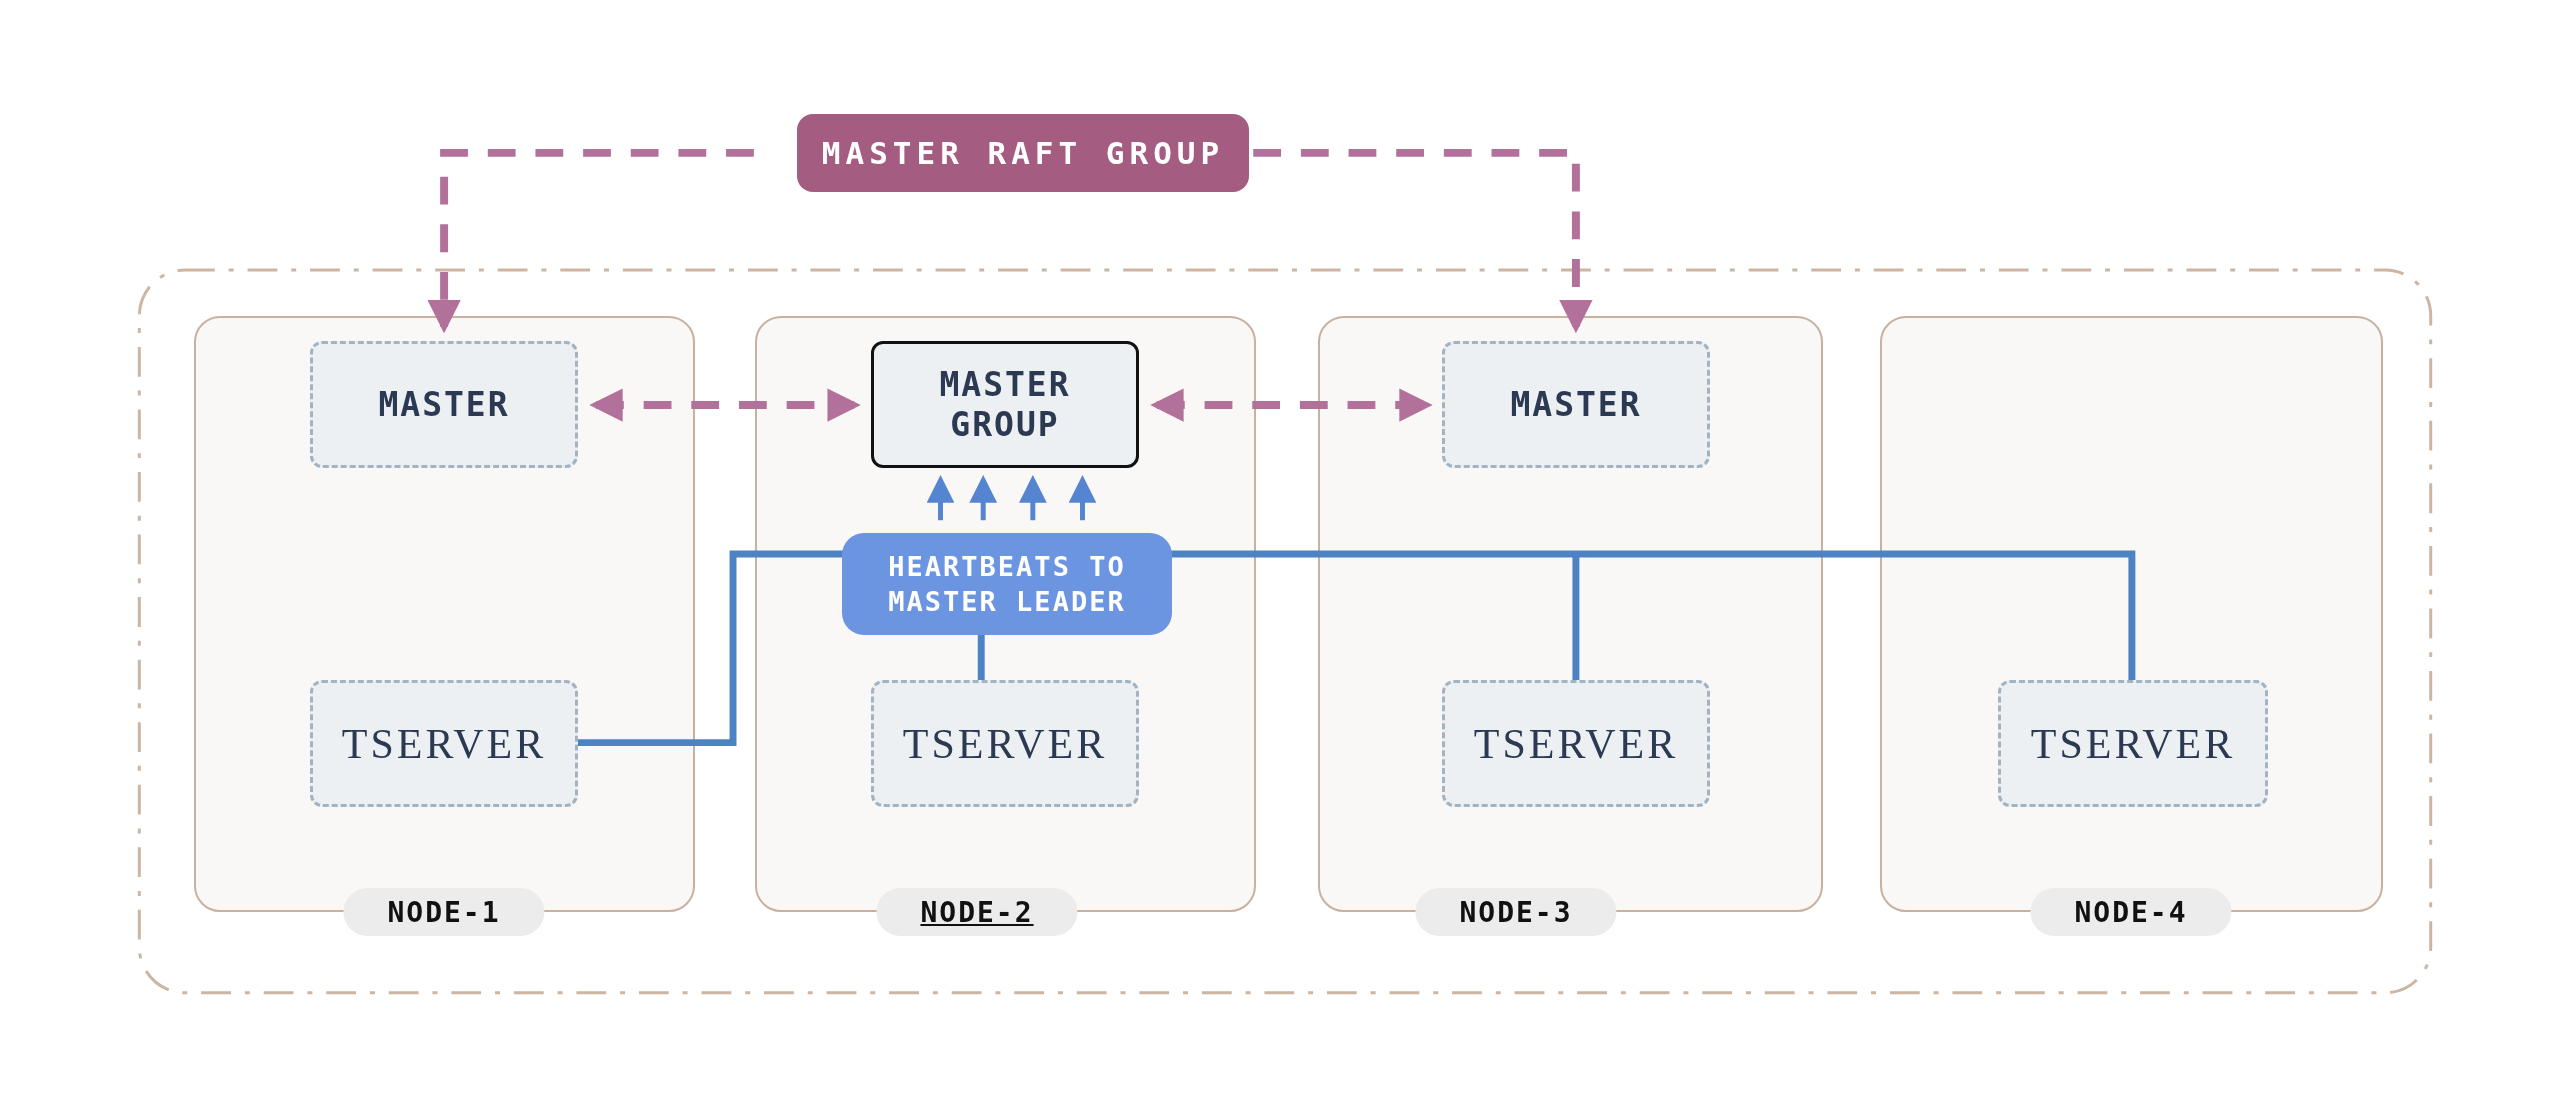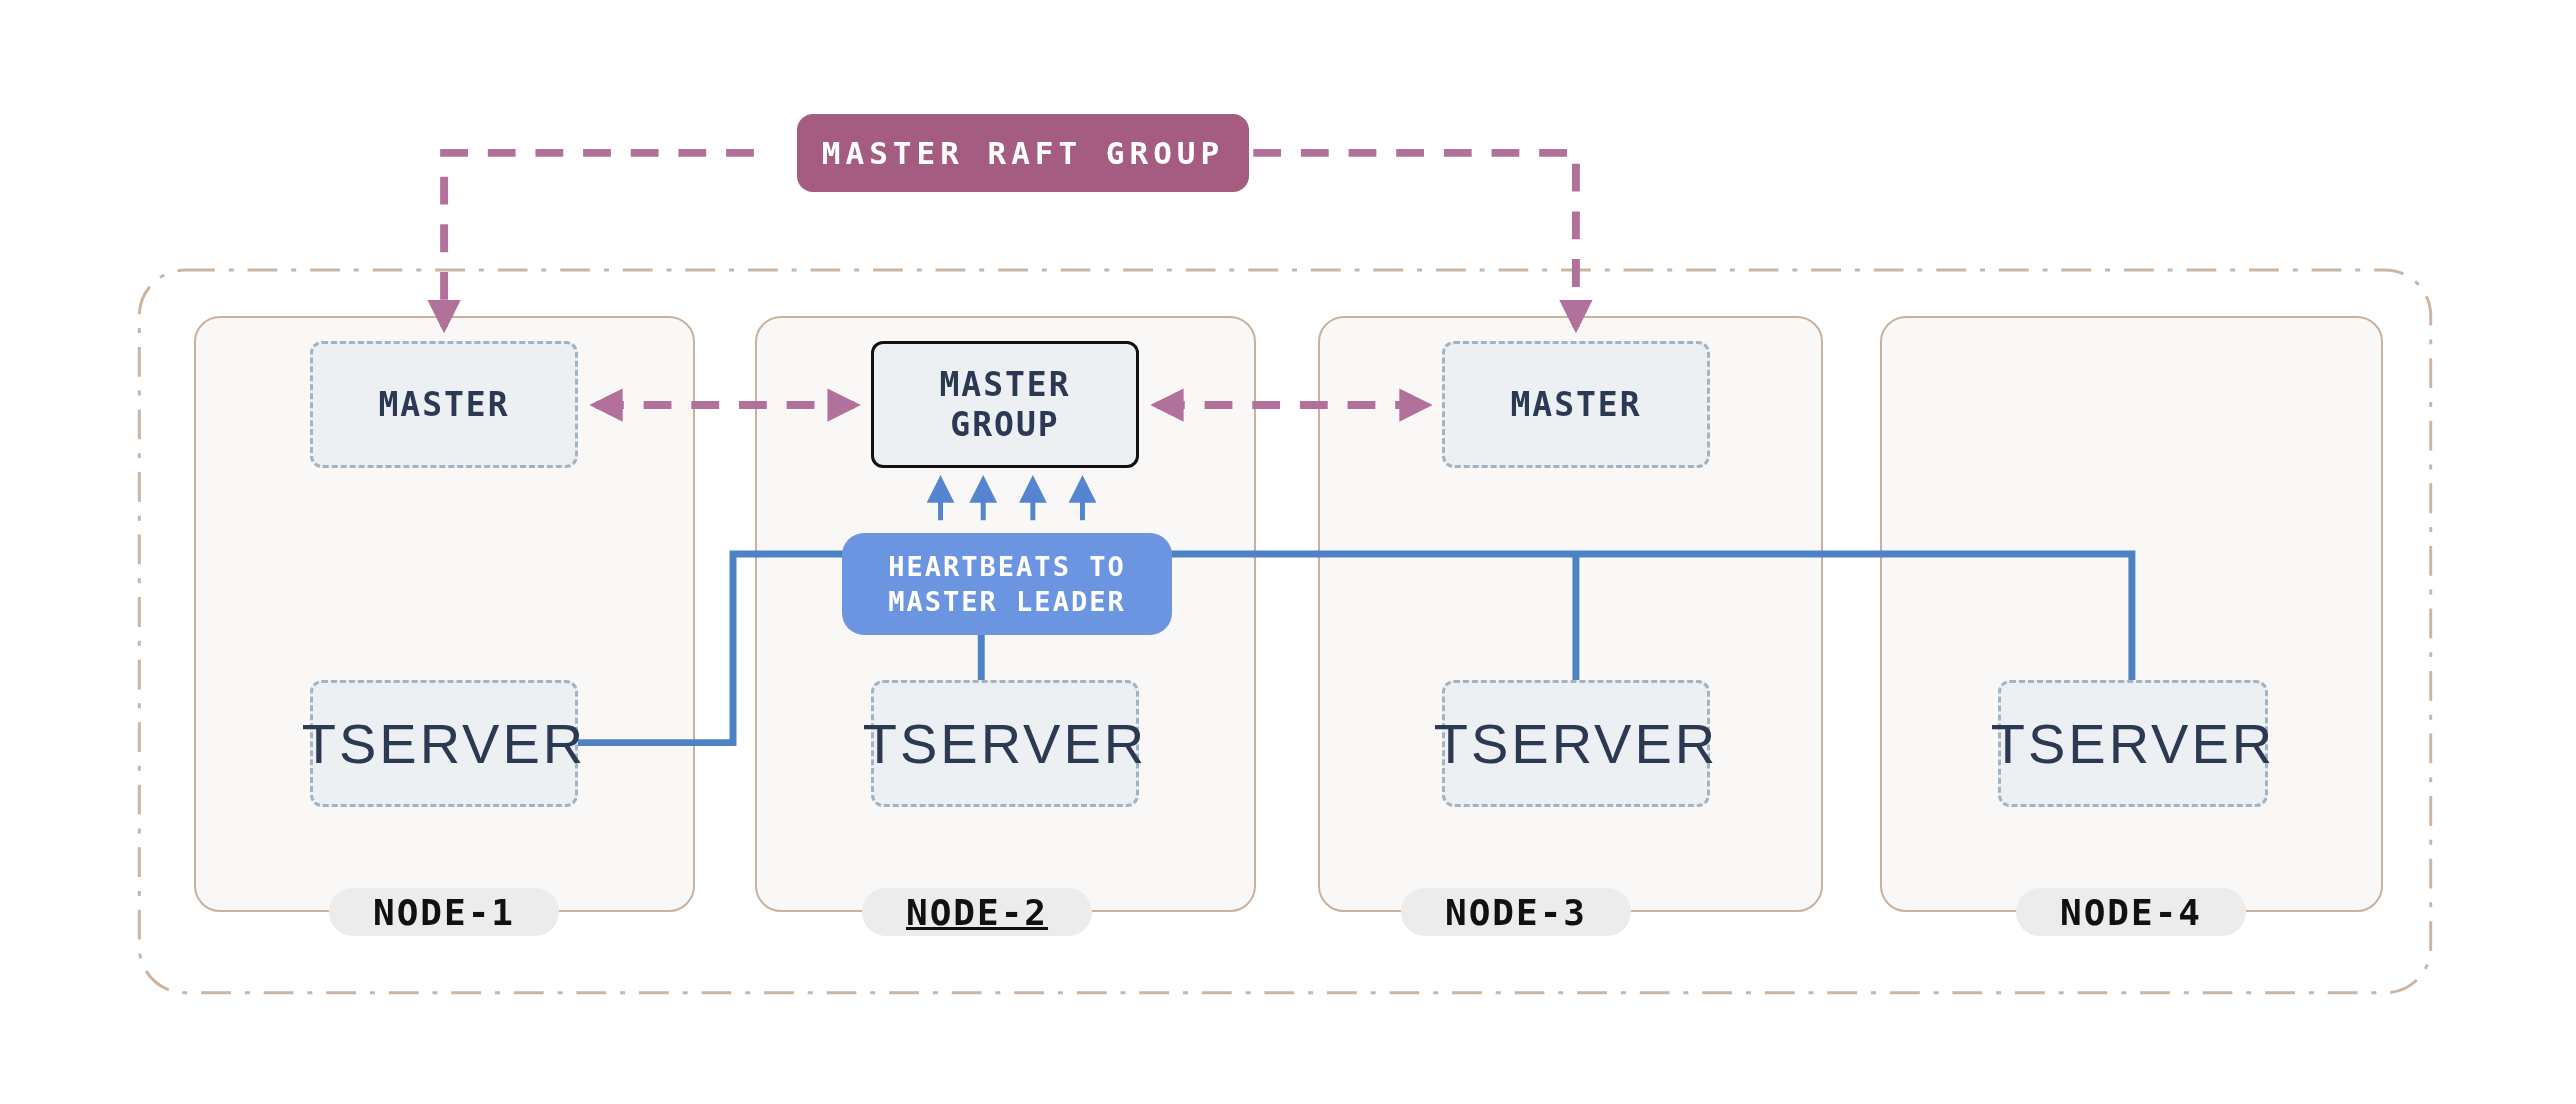--- a/index.html
+++ b/index.html
@@ -24,30 +24,30 @@
   .stage{position:relative;width:2576px;height:1104px;background:var(--page-bg);overflow:hidden;
          font-family:"DejaVu Sans Mono", monospace;}
   .layer{position:absolute;left:0;top:0;width:2576px;height:1104px;}
   svg.layer{pointer-events:none;}
 
   
   .node{position:absolute;top:316px;height:596px;background:var(--node-fill);
         border:2.5px solid var(--node-border);border-radius:26px;}
   .node-pill{position:absolute;top:888px;height:48px;transform:translateX(-50%);
         background:var(--pill-fill);border-radius:26px;display:flex;align-items:center;justify-content:center;
-        padding:0 44px;font-weight:bold;font-size:36px;letter-spacing:2px;color:var(--pill-text);white-space:nowrap;}
+        padding:0 44px;font-weight:bold;font-size:28px;letter-spacing:2px;color:var(--pill-text);white-space:nowrap;}
 
   
   .cbox{position:absolute;width:268px;height:127px;border-radius:12px;background:var(--box-fill);
         display:flex;flex-direction:column;align-items:center;justify-content:center;
         color:var(--dark-text);}
   .cbox.dashed{border:3px dashed var(--box-border);}
   .cbox.leader{border:3.5px solid var(--leader-border);}
   .master-label{font-weight:bold;font-size:33px;letter-spacing:2px;line-height:40px;}
-  .tserver-label{font-family:Liberation Sans, sans-serif;font-weight:400;font-size:56px;
+  .tserver-label{font-family:Liberation Serif, serif;font-weight:400;font-size:42px;
         letter-spacing:3px;color:var(--dark-text);}
 
   
   .raft-banner{position:absolute;left:797px;top:114px;width:452px;height:78px;background:var(--raft-fill);
         border-radius:16px;display:flex;align-items:center;justify-content:center;
         color:#ffffff;font-weight:bold;font-size:31px;letter-spacing:5px;}
 
   
   .hb-box{position:absolute;left:842px;top:521px;width:330px;height:102px;background:var(--blue-fill);
         border-radius:22px;display:flex;flex-direction:column;align-items:center;justify-content:center;

